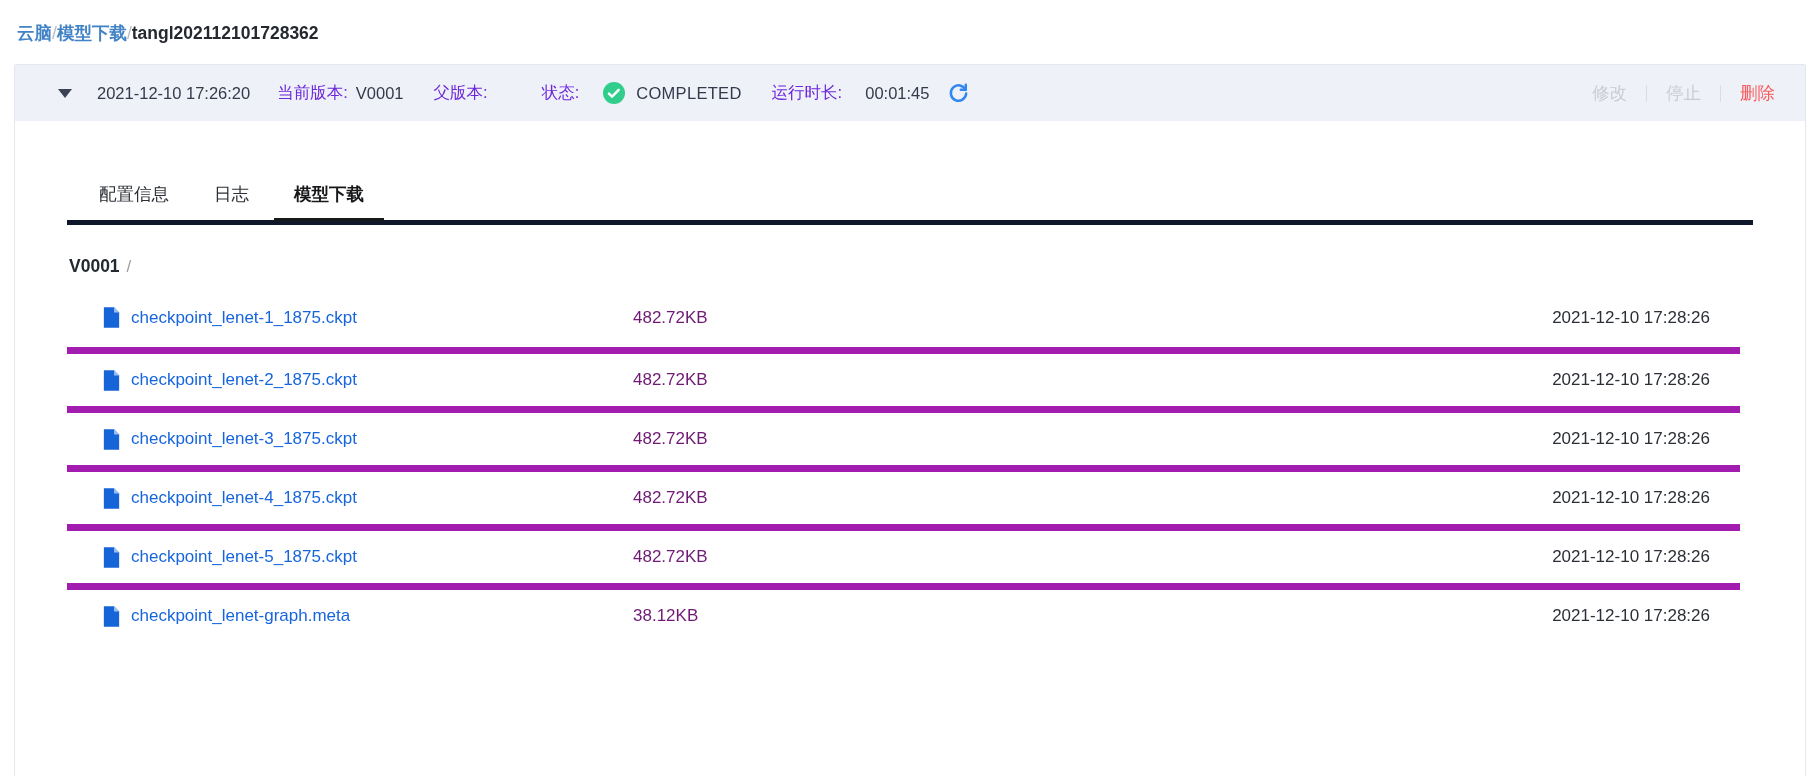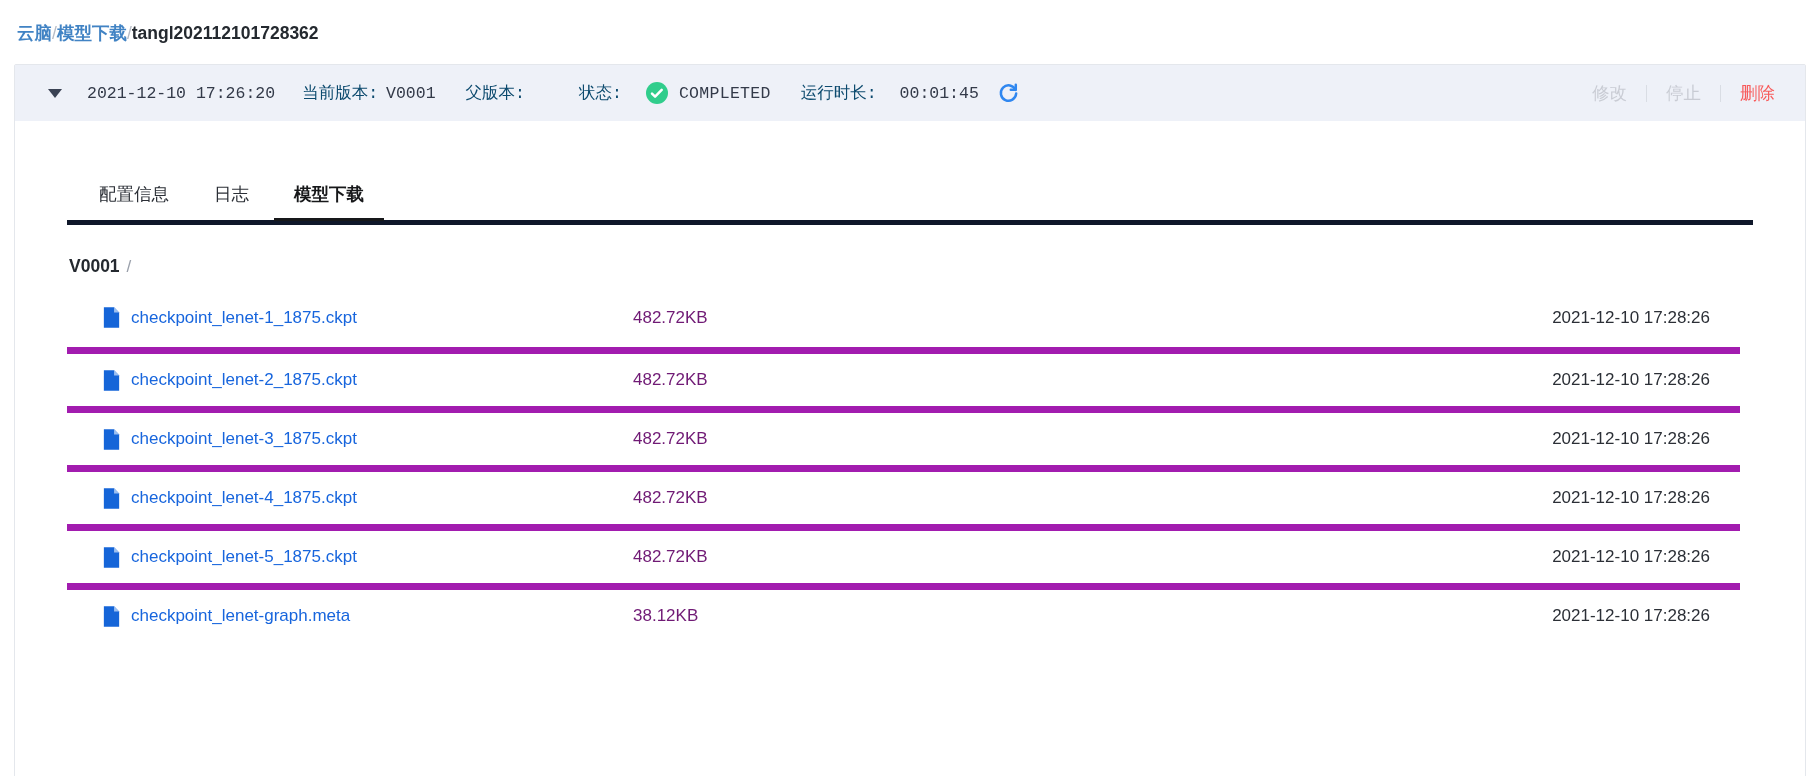--- a/index.html
+++ b/index.html
@@ -35,37 +35,36 @@
     border: 1px solid #e4e7ec;
     border-radius: 2px;
   }
 
   
   .job-bar {
     height: 56px;
     background: #eef1f8;
     display: flex;
     align-items: center;
-    padding: 0 30px 0 33px;
+    padding: 0 30px 0 43px;
     font-size: 16.5px;
     color: #3a4254;
     white-space: nowrap;
-    font-family: Liberation Mono, monospace;
   }
   .caret {
     width: 0; height: 0;
     border-left: 7px solid transparent;
     border-right: 7px solid transparent;
     border-top: 9px solid #3a4254;
     margin-right: 25px;
     cursor: pointer;
     flex: none;
   }
   .job-time { margin-right: 27px; color: #333a49; }
-  .job-label { color: #0c4a6e; }
+  .job-label { color: #6d28d9; }
   .job-value { color: #333a49; }
   .mr-sm { margin-right: 8px; }
   .mr-md { margin-right: 30px; }
   .mr-lg { margin-right: 46px; }
   .status-icon { width: 24px; height: 24px; margin-right: 10px; flex: none; display: inline-block; }
   .status-text { margin-right: 30px; color: #333a49; letter-spacing: .3px; }
   .duration-label { margin-right: 23px; }
   .duration-value { margin-right: 18px; color: #333a49; }
   .refresh-btn { width: 23px; height: 23px; cursor: pointer; flex: none; display: inline-block; }
 

